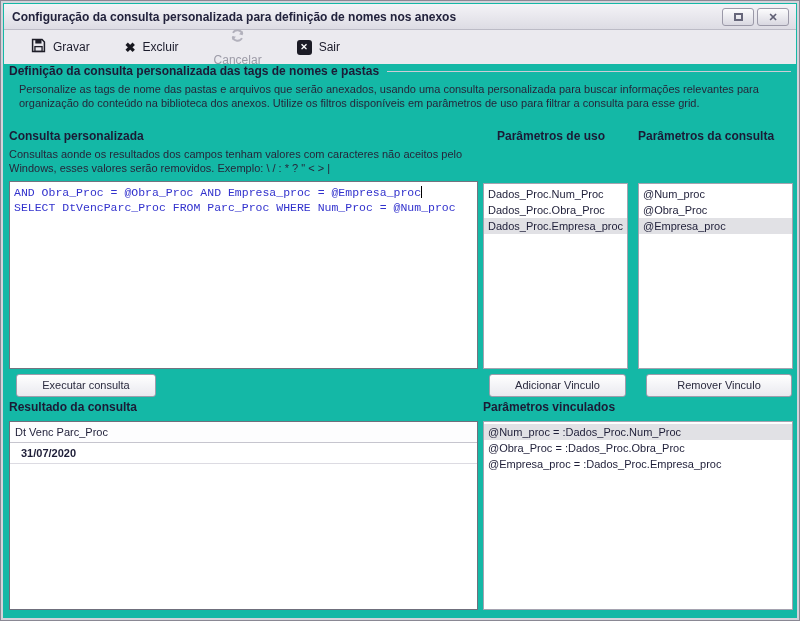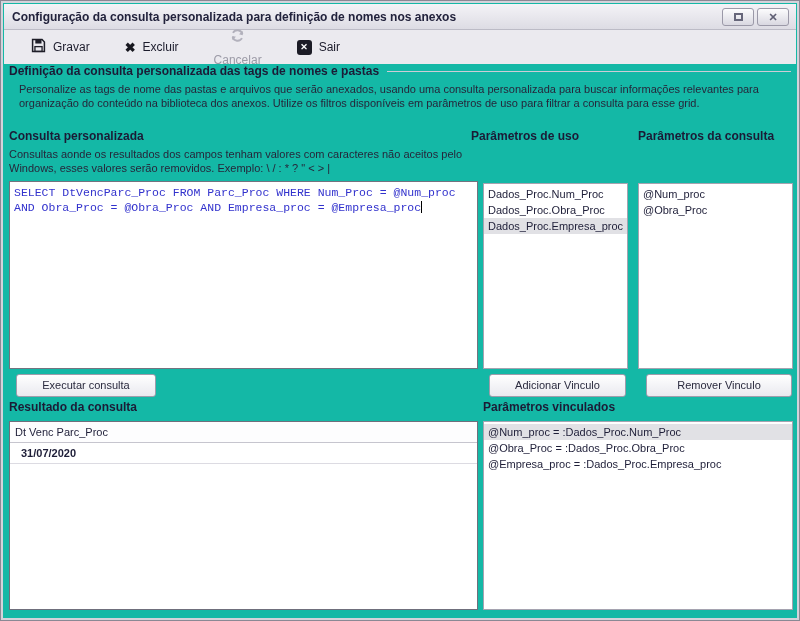--- a/index.html
+++ b/index.html
@@ -52,21 +52,21 @@
   .group-header .txt { font-size: 12px; font-weight: bold; color: #1b1b36; white-space: nowrap; }
   .group-header .rule { flex: 1; height: 1px; background: #cdccd6; margin-left: 8px; }
   .group-desc {
     position: absolute; left: 18px; top: 81px; width: 764px;
     font-size: 11px; line-height: 14px; color: #26263a;
   }
 
   
   .col-label { position: absolute; font-size: 12px; font-weight: bold; color: #1b1b36; }
   .lbl-consulta { left: 8px;   top: 128px; }
-  .lbl-uso      { left: 470px; top: 128px; }
+  .lbl-uso      { left: 496px; top: 128px; }
   .lbl-qparams  { left: 637px; top: 128px; }
   .lbl-resultado{ left: 8px;   top: 399px; }
   .lbl-vinc     { left: 482px; top: 399px; }
 
   .query-note {
     position: absolute; left: 8px; top: 146px; width: 465px;
     font-size: 11px; line-height: 14px; color: #26263a;
   }
 
   
@@ -171,31 +171,32 @@
     <span class="rule"></span>
   </div>
   <div class="group-desc">Personalize as tags de nome das pastas e arquivos que serão anexados, usando uma consulta personalizada para buscar informações relevantes para organização do conteúdo na biblioteca dos anexos. Utilize os filtros disponíveis em parâmetros de uso para filtrar a consulta para esse grid.</div>
 
   <div class="col-label lbl-consulta">Consulta personalizada</div>
   <div class="col-label lbl-uso">Parâmetros de uso</div>
   <div class="col-label lbl-qparams">Parâmetros da consulta</div>
 
   <div class="query-note">Consultas aonde os resultados dos campos tenham valores com caracteres não aceitos pelo Windows, esses valores serão removidos. Exemplo: \ / : * ? " &lt; &gt; |</div>
 
-  <div class="sql-box"><div>SELECT DtVencParc_Proc FROM Parc_Proc WHERE Num_Proc = @Num_proc</div><div><span>AND Obra_Proc = @Obra_Proc AND Empresa_proc = @Empresa_proc</span><span class="caret"></span></div></div>
+  <div class="sql-box"><div><span>AND Obra_Proc = @Obra_Proc AND Empresa_proc = @Empresa_proc</span><span class="caret"></span></div><div>SELECT DtVencParc_Proc FROM Parc_Proc WHERE Num_Proc = @Num_proc</div></div>
 
   <div class="listbox list-uso">
     <div class="row">Dados_Proc.Num_Proc</div>
     <div class="row">Dados_Proc.Obra_Proc</div>
     <div class="row sel">Dados_Proc.Empresa_proc</div>
   </div>
 
   <div class="listbox list-qparams">
     <div class="row">@Num_proc</div>
     <div class="row">@Obra_Proc</div>
+    <div class="row sel">@Empresa_proc</div>
   </div>
 
   <div class="btn btn-exec">Executar consulta</div>
   <div class="btn btn-add">Adicionar Vinculo</div>
   <div class="btn btn-remove">Remover Vinculo</div>
 
   <div class="col-label lbl-resultado">Resultado da consulta</div>
   <div class="col-label lbl-vinc">Parâmetros vinculados</div>
 
   <div class="grid">

